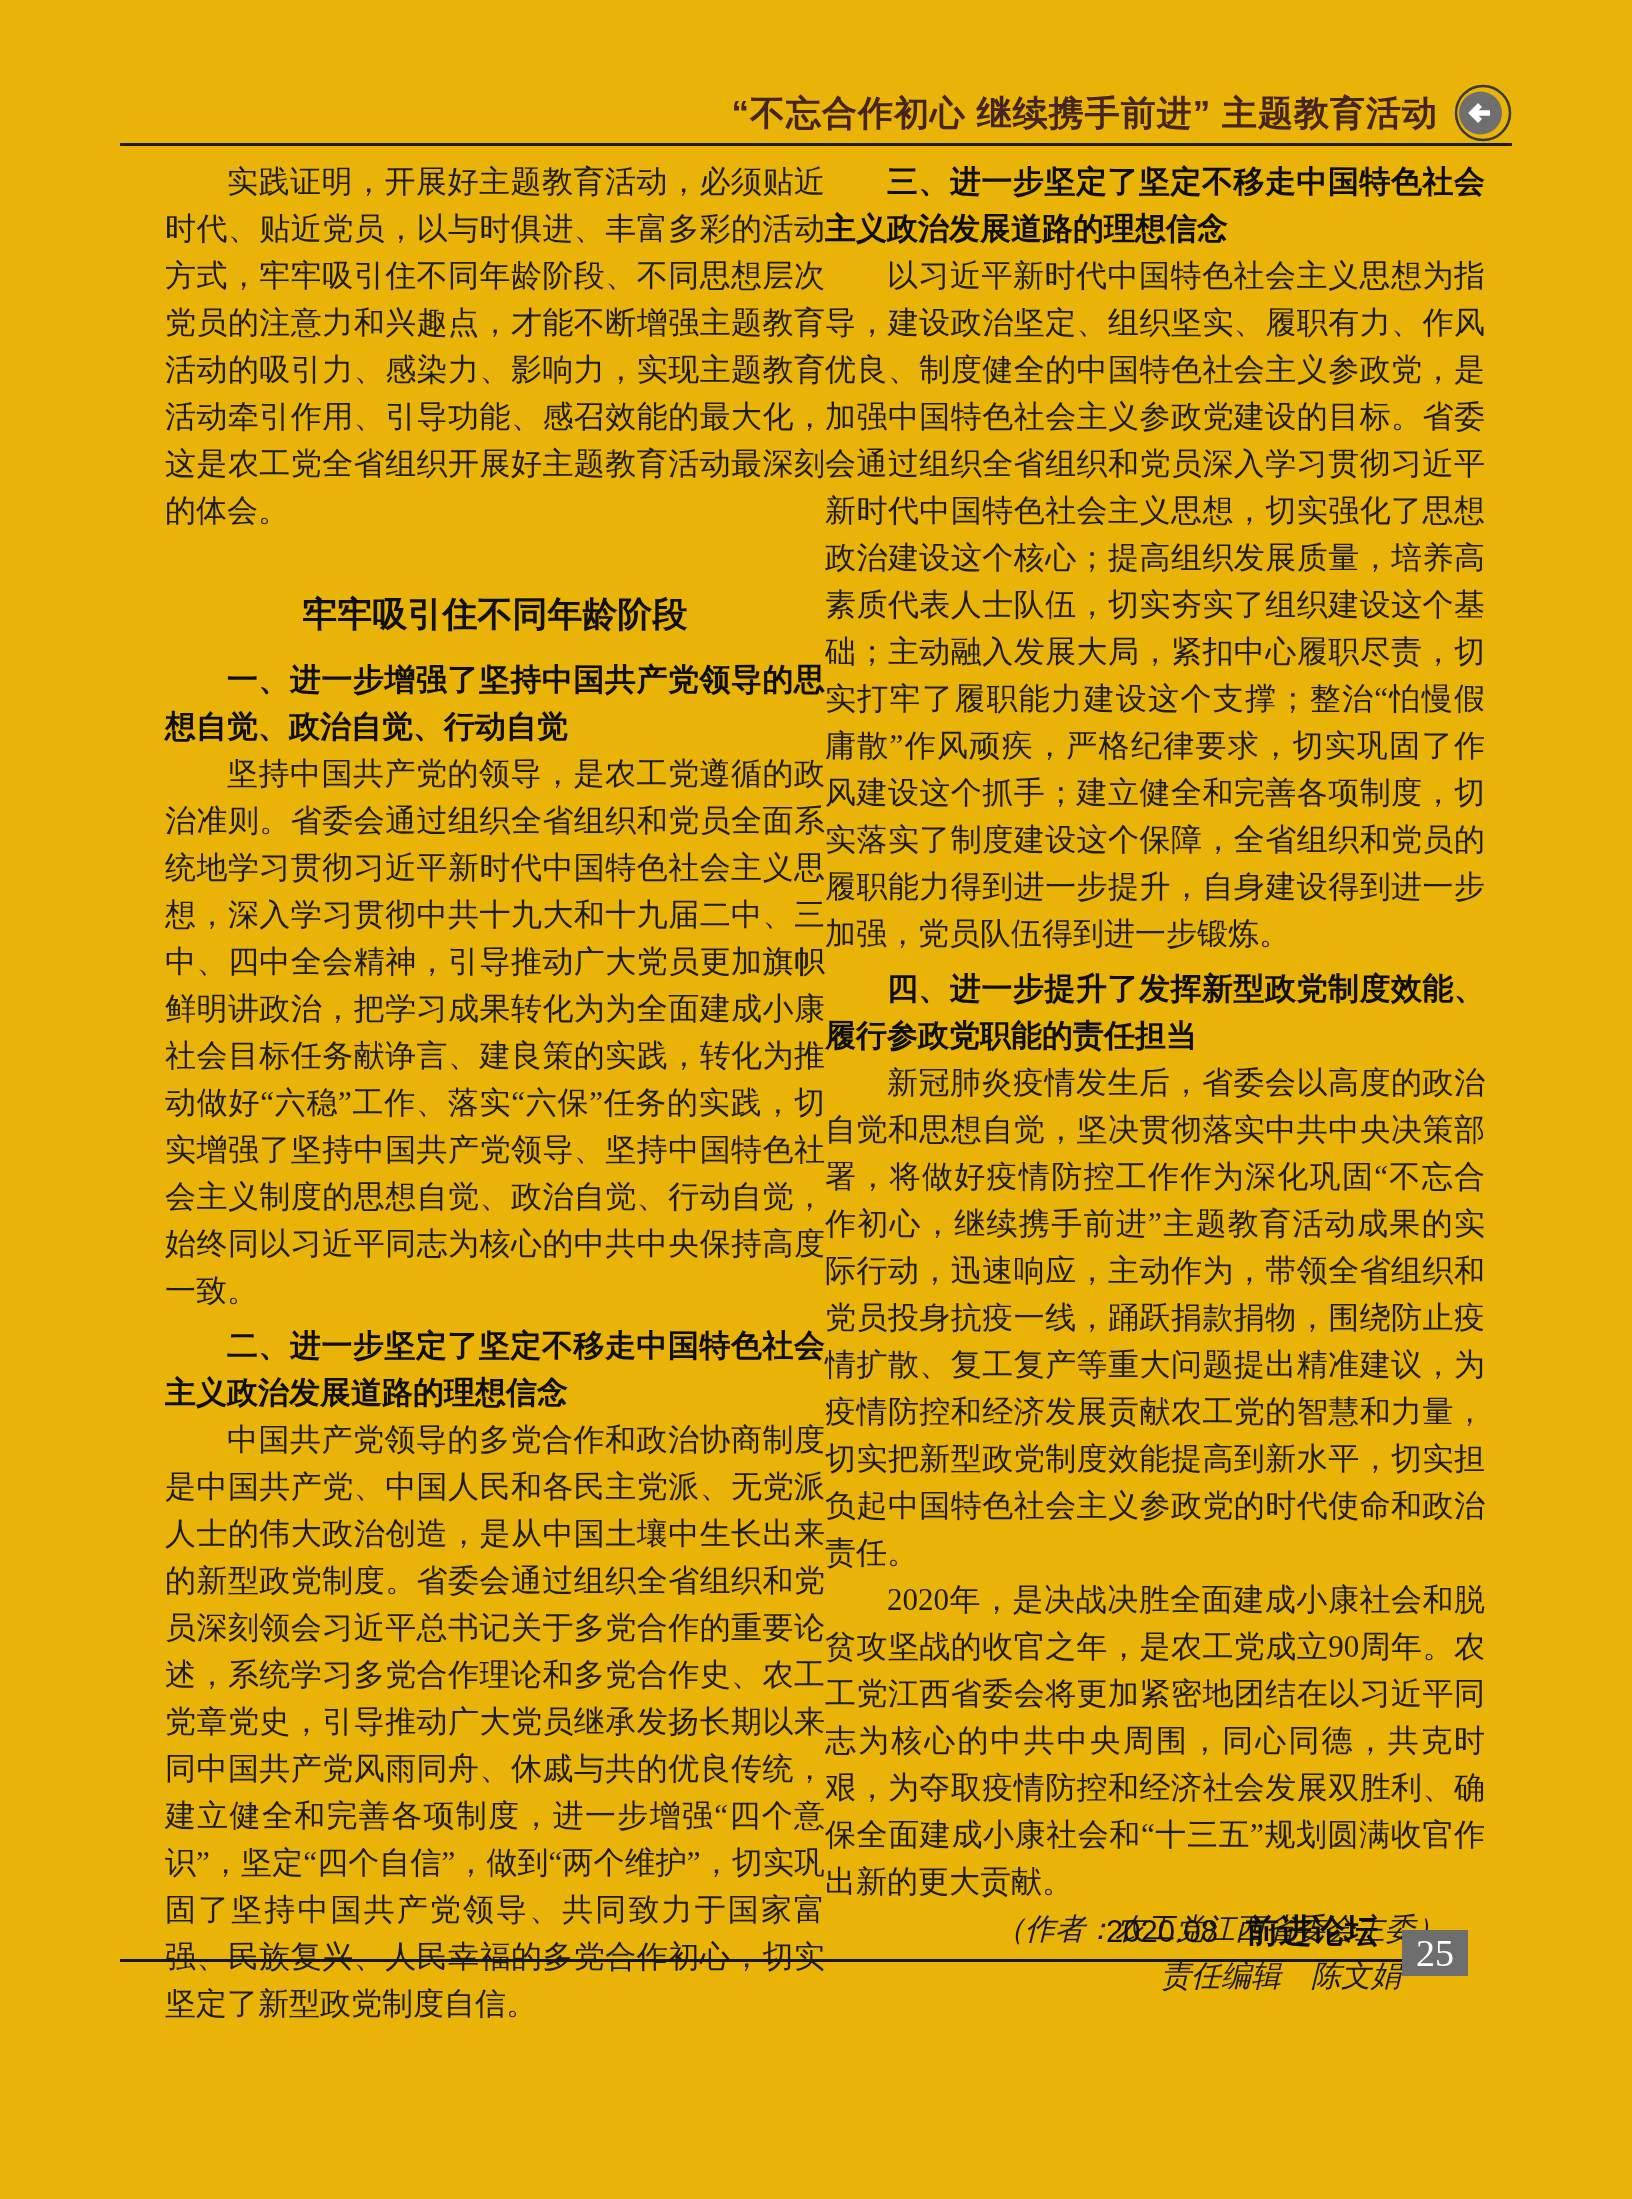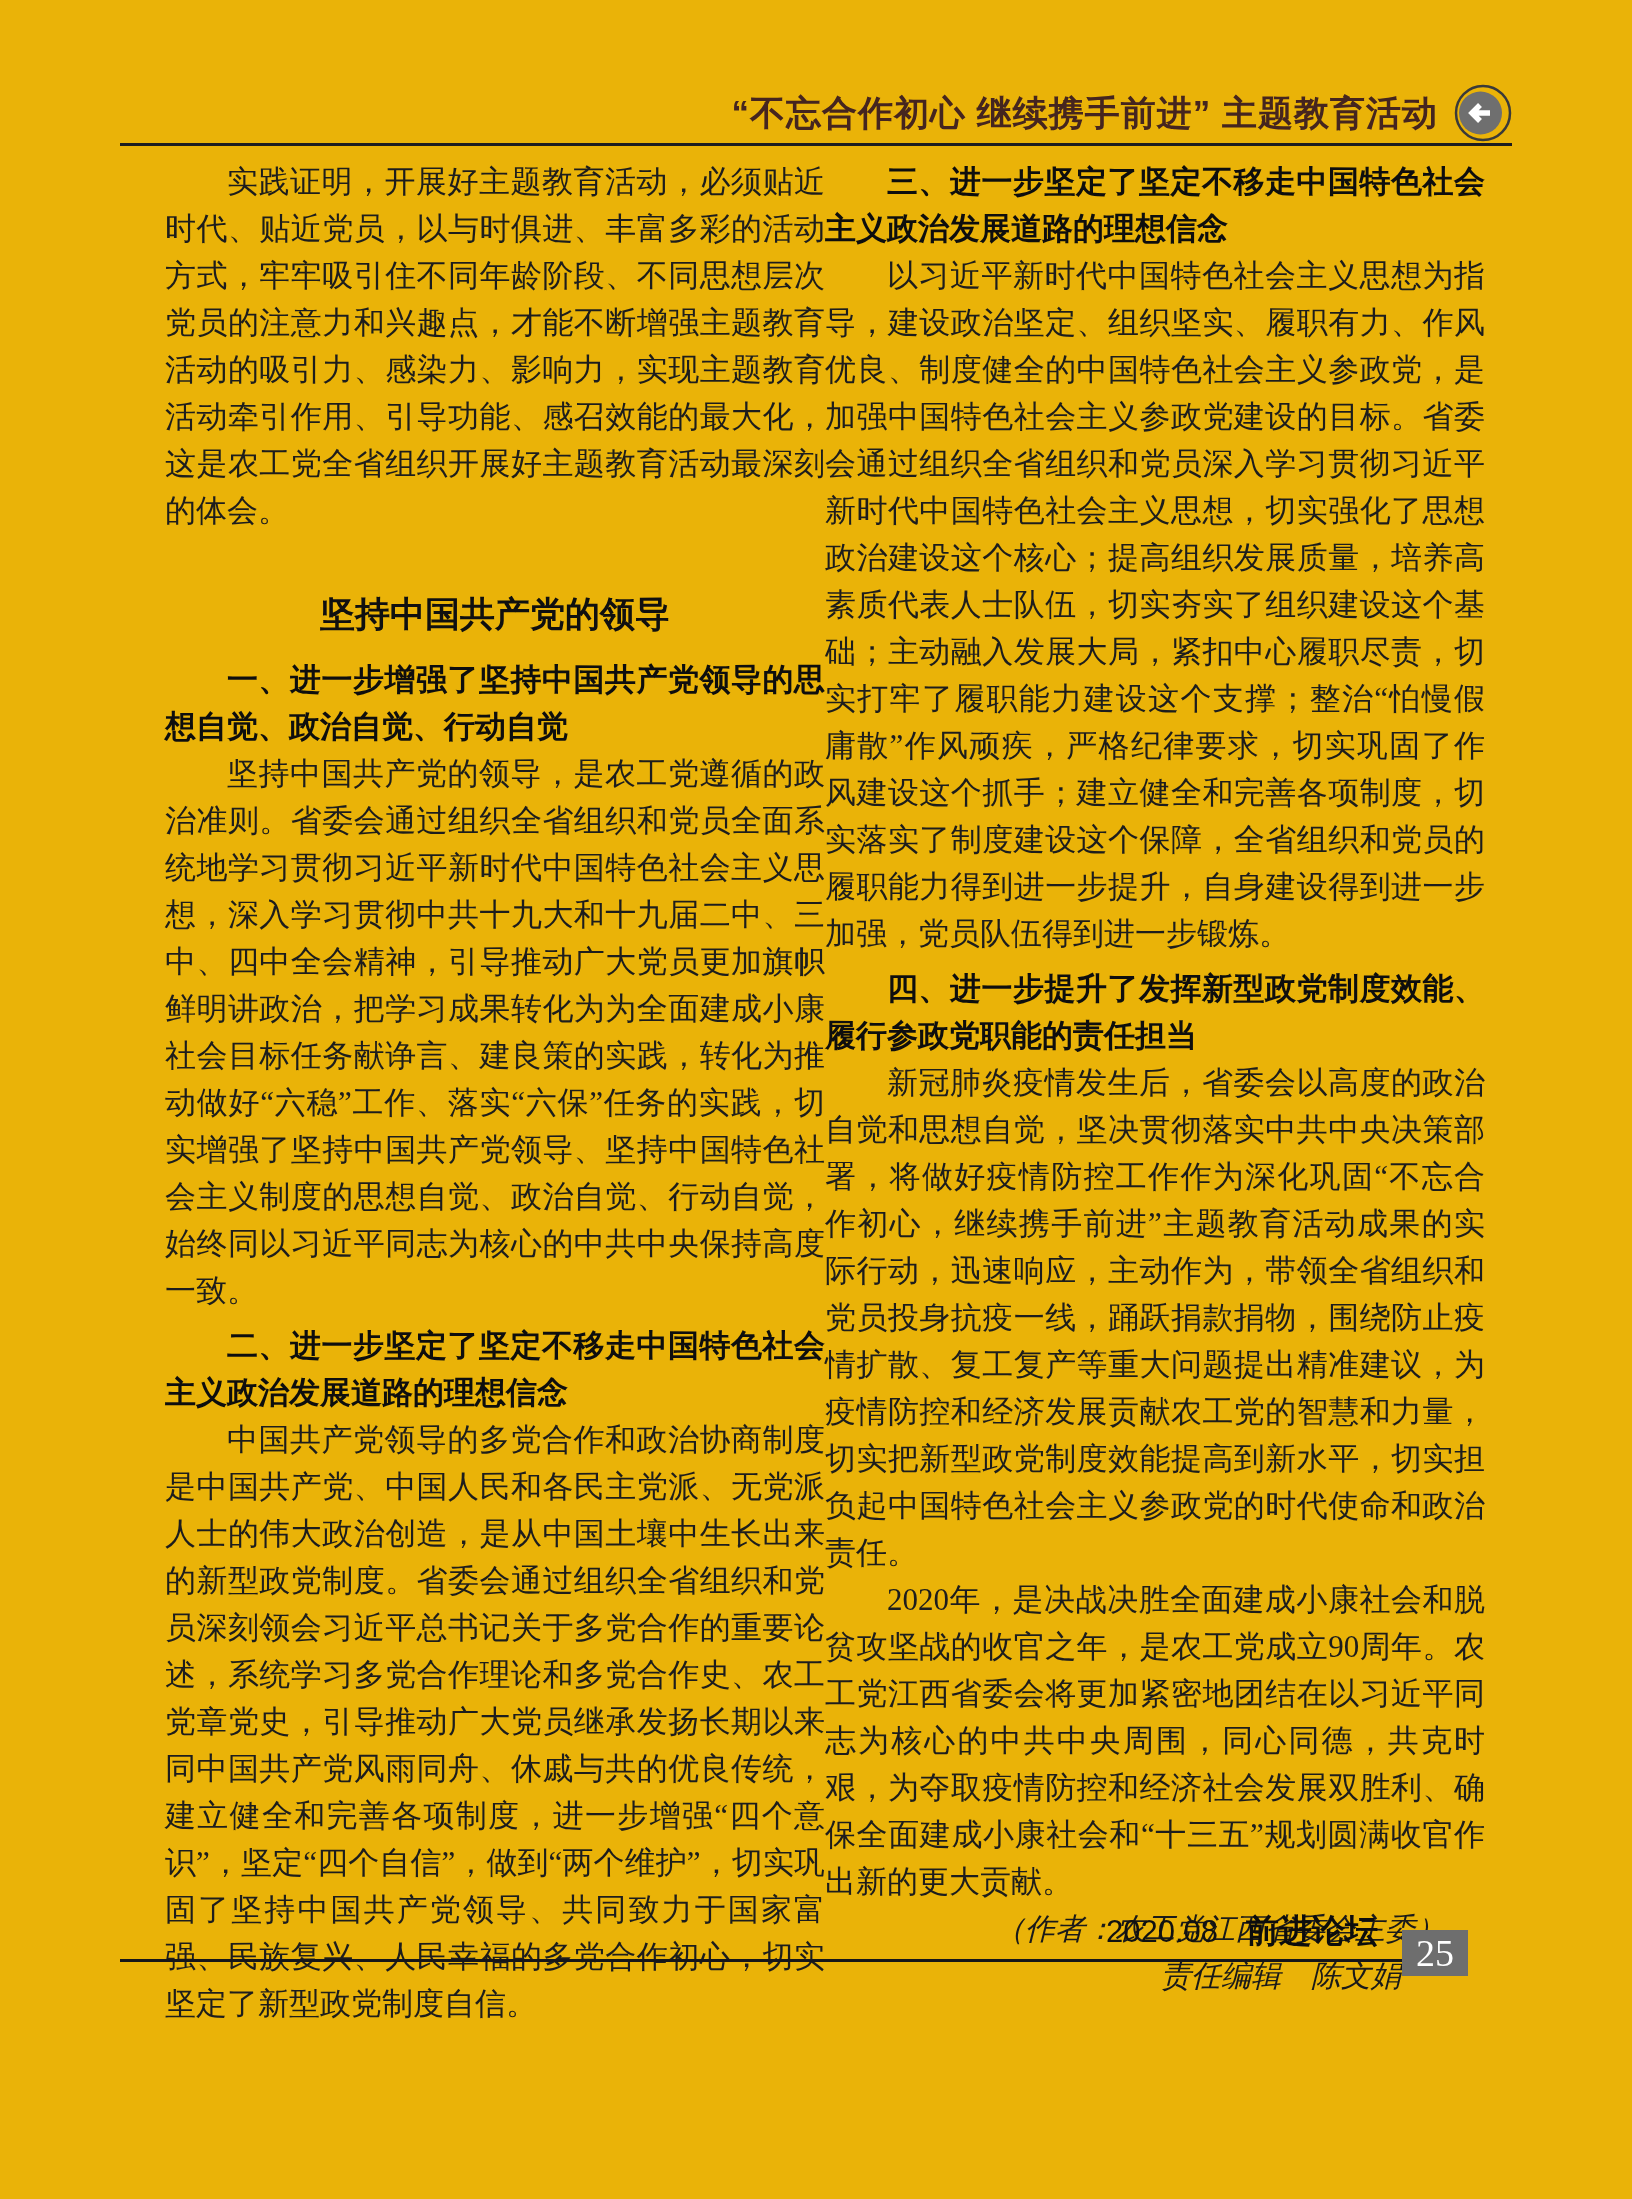--- a/index.html
+++ b/index.html
@@ -91,21 +91,21 @@
         <path d="M36 29 H19 M26 21 L18 29 L26 37" stroke="#ffffff" stroke-width="5.5" fill="none"></path>
       </svg>
     </div>
   </div>
   <div class="top-rule"></div>
 
   <div class="columns">
 
     <div class="col">
       <p class="body-p">实践证明，开展好主题教育活动，必须贴近时代、贴近党员，以与时俱进、丰富多彩的活动方式，牢牢吸引住不同年龄阶段、不同思想层次党员的注意力和兴趣点，才能不断增强主题教育活动的吸引力、感染力、影响力，实现主题教育活动牵引作用、引导功能、感召效能的最大化，这是农工党全省组织开展好主题教育活动最深刻的体会。</p>
-      <h1 class="sect-title">坚持中国共产党的领导</h1>
+      <h1 class="sect-title">牢牢吸引住不同年龄阶段</h1>
       <h2 class="sub-head">一、进一步增强了坚持中国共产党领导的思想自觉、政治自觉、行动自觉</h2>
       <p class="body-p">坚持中国共产党的领导，是农工党遵循的政治准则。省委会通过组织全省组织和党员全面系统地学习贯彻习近平新时代中国特色社会主义思想，深入学习贯彻中共十九大和十九届二中、三中、四中全会精神，引导推动广大党员更加旗帜鲜明讲政治，把学习成果转化为为全面建成小康社会目标任务献诤言、建良策的实践，转化为推动做好“六稳”工作、落实“六保”任务的实践，切实增强了坚持中国共产党领导、坚持中国特色社会主义制度的思想自觉、政治自觉、行动自觉，始终同以习近平同志为核心的中共中央保持高度一致。</p>
       <h2 class="sub-head">二、进一步坚定了坚定不移走中国特色社会主义政治发展道路的理想信念</h2>
       <p class="body-p">中国共产党领导的多党合作和政治协商制度是中国共产党、中国人民和各民主党派、无党派人士的伟大政治创造，是从中国土壤中生长出来的新型政党制度。省委会通过组织全省组织和党员深刻领会习近平总书记关于多党合作的重要论述，系统学习多党合作理论和多党合作史、农工党章党史，引导推动广大党员继承发扬长期以来同中国共产党风雨同舟、休戚与共的优良传统，建立健全和完善各项制度，进一步增强“四个意识”，坚定“四个自信”，做到“两个维护”，切实巩固了坚持中国共产党领导、共同致力于国家富强、民族复兴、人民幸福的多党合作初心，切实坚定了新型政党制度自信。</p>
     </div>
 
     <div class="col">
       <h2 class="sub-head" style="margin-top:0;">三、进一步坚定了坚定不移走中国特色社会主义政治发展道路的理想信念</h2>
       <p class="body-p">以习近平新时代中国特色社会主义思想为指导，建设政治坚定、组织坚实、履职有力、作风优良、制度健全的中国特色社会主义参政党，是加强中国特色社会主义参政党建设的目标。省委会通过组织全省组织和党员深入学习贯彻习近平新时代中国特色社会主义思想，切实强化了思想政治建设这个核心；提高组织发展质量，培养高素质代表人士队伍，切实夯实了组织建设这个基础；主动融入发展大局，紧扣中心履职尽责，切实打牢了履职能力建设这个支撑；整治“怕慢假庸散”作风顽疾，严格纪律要求，切实巩固了作风建设这个抓手；建立健全和完善各项制度，切实落实了制度建设这个保障，全省组织和党员的履职能力得到进一步提升，自身建设得到进一步加强，党员队伍得到进一步锻炼。</p>
       <h2 class="sub-head">四、进一步提升了发挥新型政党制度效能、履行参政党职能的责任担当</h2>

